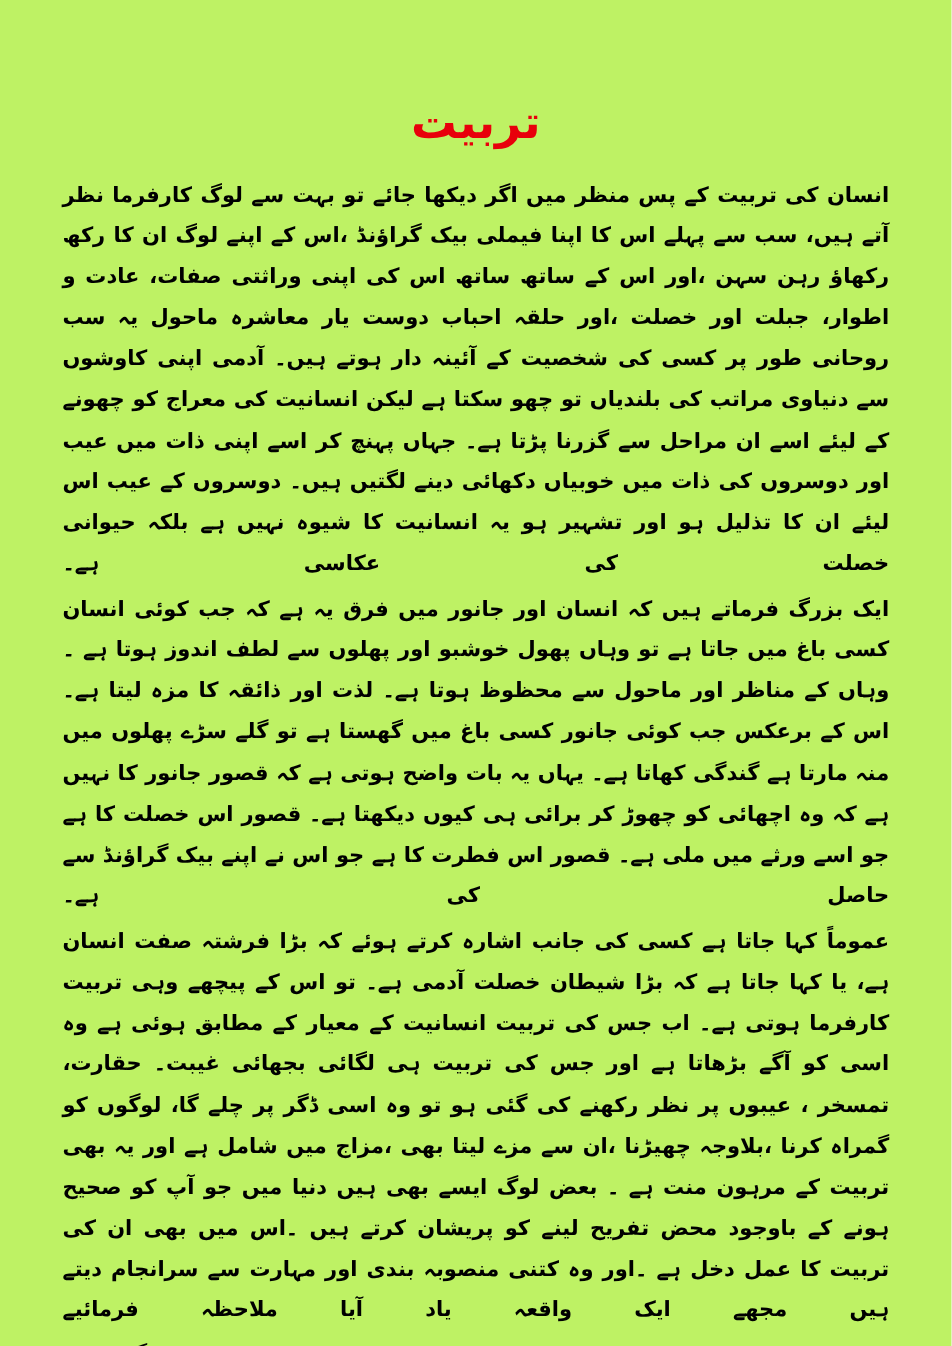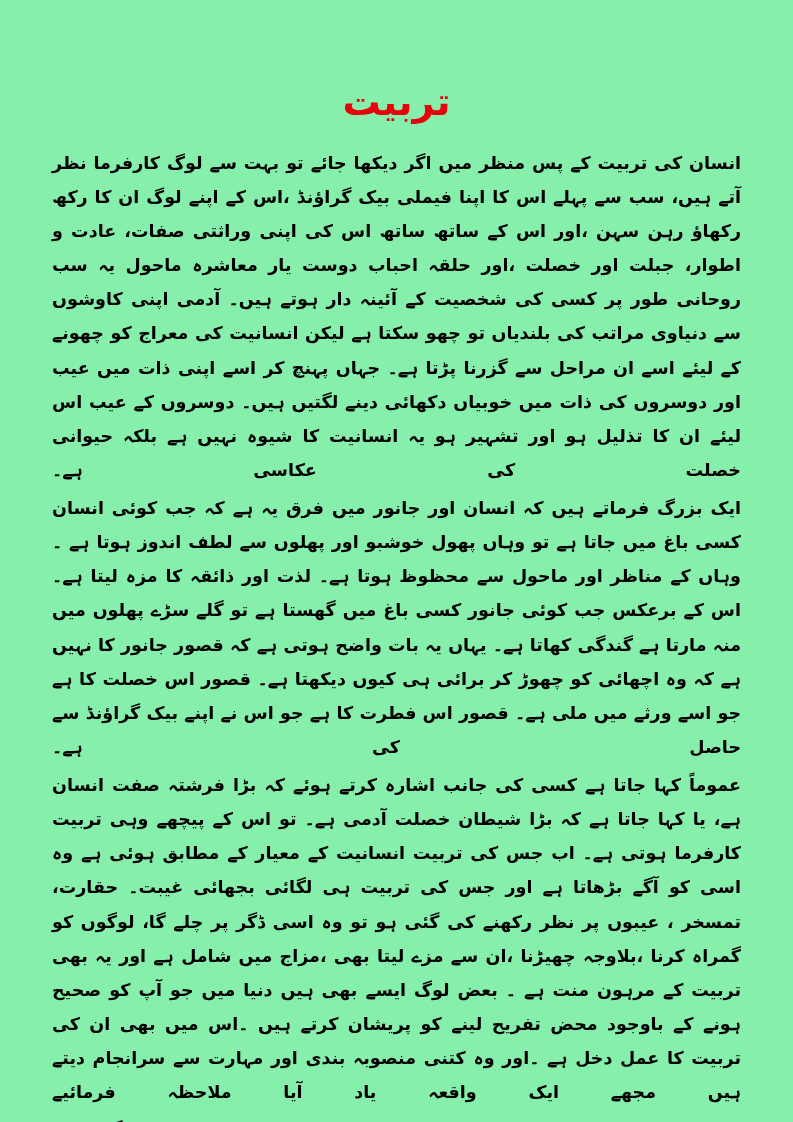--- a/index.html
+++ b/index.html
@@ -12,21 +12,21 @@
     height: 1122px;
     font-family: "Liberation Serif", "DejaVu Serif", serif;
     color: #000000;
   }
   .page {
     position: relative;
     width: 793px;
     height: 1122px;
     box-sizing: border-box;
     padding: 70px 52px 40px 52px;
-    background: #86efac;
+    background: #bef264;
   }
   .doc-title {
     text-align: center;
     color: #e8000b;
     font-size: 38px;
     font-weight: bold;
     line-height: 1.1;
     margin: 12px 0 22px 0;
     direction: rtl;
     unicode-bidi: bidi-override;

